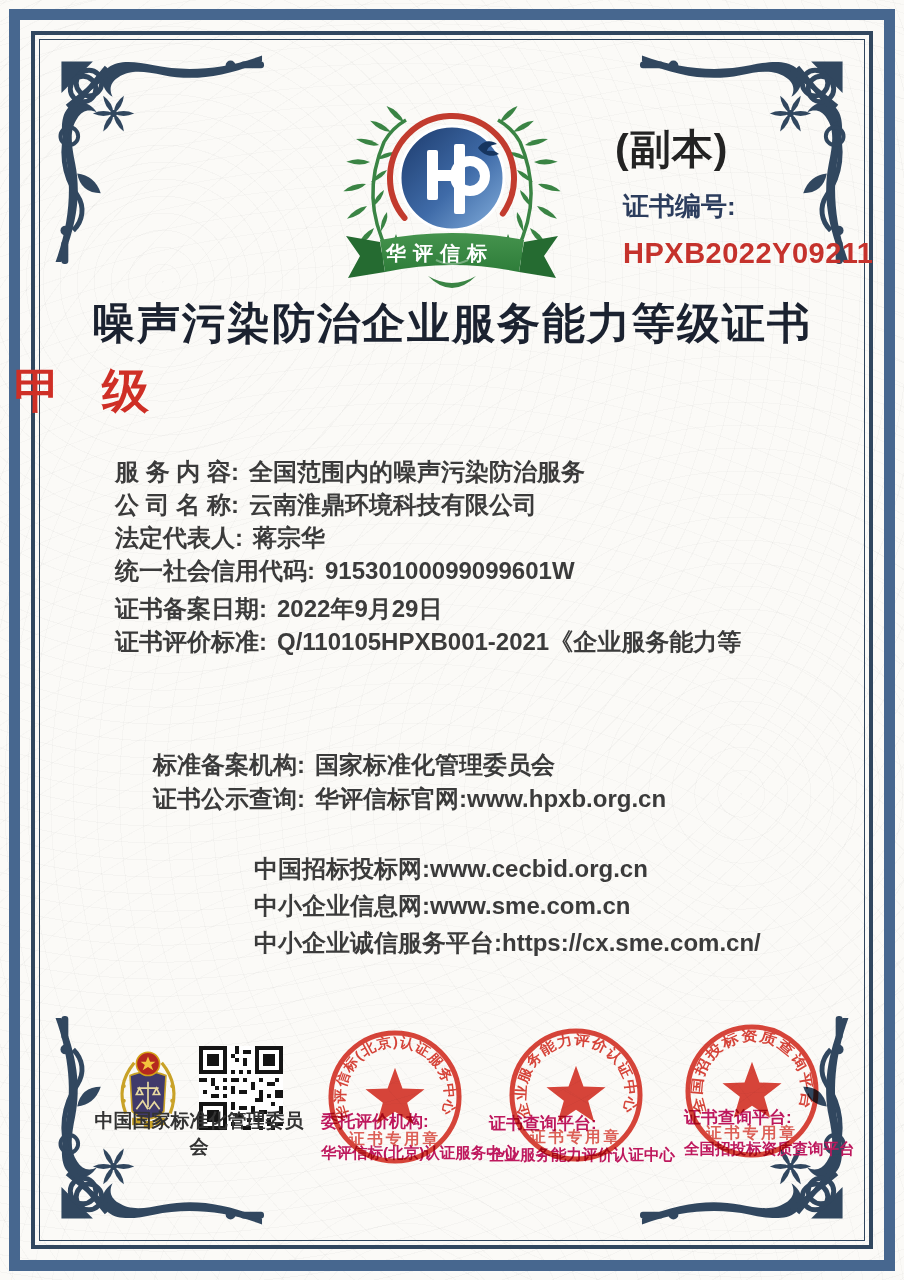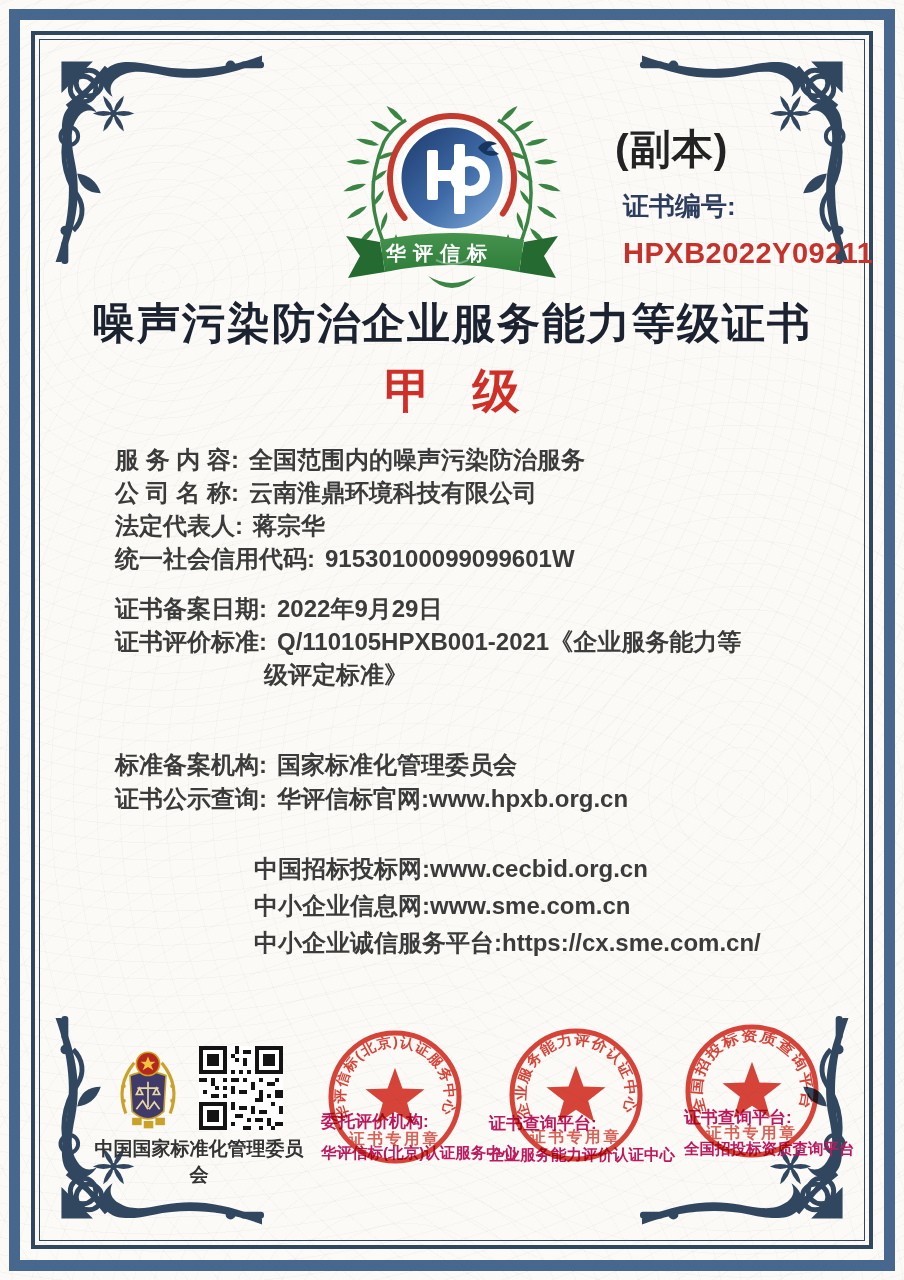--- a/index.html
+++ b/index.html
@@ -32,37 +32,37 @@
   .ribbon-label{
     position:absolute;left:386px;top:240px;width:132px;text-align:left;
     color:#fff;font-size:20px;font-weight:700;letter-spacing:7px;
   }
   .copy-label{position:absolute;left:615px;top:122px;font-size:41px;font-weight:700;color:#232323;letter-spacing:1px;}
   .cert-no-label{position:absolute;left:623px;top:189px;font-size:26px;font-weight:700;color:#2c3d5d;}
   .cert-no{position:absolute;left:623px;top:237px;font-size:29px;font-weight:700;color:#c5322c;letter-spacing:.5px;}
 
   .title{position:absolute;left:0;top:295px;width:100%;text-align:center;
     font-size:43px;font-weight:800;color:#1b2230;letter-spacing:2px;}
-  .grade{position:absolute;left:0;top:360px;width:100%;text-align:center;
+  .grade{position:absolute;left:0;top:360px;width:100%;text-align:left;
     font-size:47px;font-weight:800;color:#cf2f26;letter-spacing:14px;text-indent:14px;}
 
   
   .fields{position:absolute;left:115px;width:690px;color:#3b3b3b;font-size:24px;font-weight:600;}
-  .g1{top:443px;line-height:33px;}
+  .g1{top:455px;line-height:33px;}
   .g2{top:592px;line-height:33px;}
-  .g3{top:748px;line-height:34px;}
+  .g3{top:748px;line-height:34px;margin-left:38px;}
   .g4{top:850px;line-height:37px;padding-left:139px;}
   .row .lab{display:inline-block;}
   .row .val{margin-left:10px;}
   .row.wrap{padding-left:139px;}
 
   
   .emblem{position:absolute;left:111px;top:1048px;width:74px;height:80px;}
   .qr{position:absolute;left:199px;top:1046px;width:84px;height:84px;}
-  .authority{position:absolute;left:88px;top:1136px;width:222px;text-align:center;
+  .authority{position:absolute;left:88px;top:1108px;width:222px;text-align:center;
     font-size:19px;font-weight:700;color:#333;}
 
   .seal{position:absolute;width:150px;height:150px;mix-blend-mode:multiply;opacity:.93;}
   .seal svg{width:100%;height:100%;display:block;}
   .seal.s1{left:320px;top:1022px;}
   .seal.s2{left:501px;top:1020px;}
   .seal.s3{left:677px;top:1016px;}
   .seal-ring{font-size:15px;font-weight:700;fill:#d8372c;letter-spacing:1px;}
   .seal-bottom{font-size:17px;font-weight:700;fill:#d8372c;opacity:.85;letter-spacing:3px;}
 
@@ -273,21 +273,20 @@
   <div class="fields g1">
     <div class="row"><span class="lab">服 务 内 容:</span><span class="val">全国范围内的噪声污染防治服务</span></div>
     <div class="row"><span class="lab">公 司 名 称:</span><span class="val">云南淮鼎环境科技有限公司</span></div>
     <div class="row"><span class="lab">法定代表人:</span><span class="val">蒋宗华</span></div>
     <div class="row"><span class="lab">统一社会信用代码:</span><span class="val">91530100099099601W</span></div>
   </div>
 
   <div class="fields g2">
     <div class="row"><span class="lab">证书备案日期:</span><span class="val">2022年9月29日</span></div>
     <div class="row"><span class="lab">证书评价标准:</span><span class="val">Q/110105HPXB001-2021《企业服务能力等</span></div>
-    <div class="row wrap"><span class="val">级评定标准》</span></div>
   </div>
 
   <div class="fields g3">
     <div class="row"><span class="lab">标准备案机构:</span><span class="val">国家标准化管理委员会</span></div>
     <div class="row"><span class="lab">证书公示查询:</span><span class="val">华评信标官网:www.hpxb.org.cn</span></div>
   </div>
 
   <div class="fields g4">
     <div class="row">中国招标投标网:www.cecbid.org.cn</div>
     <div class="row">中小企业信息网:www.sme.com.cn</div>

